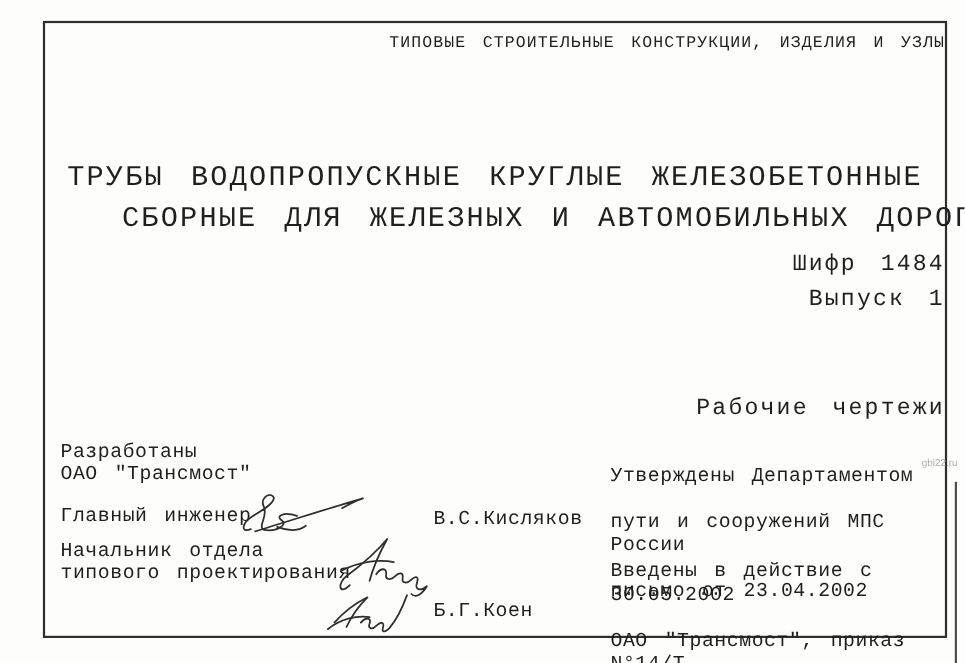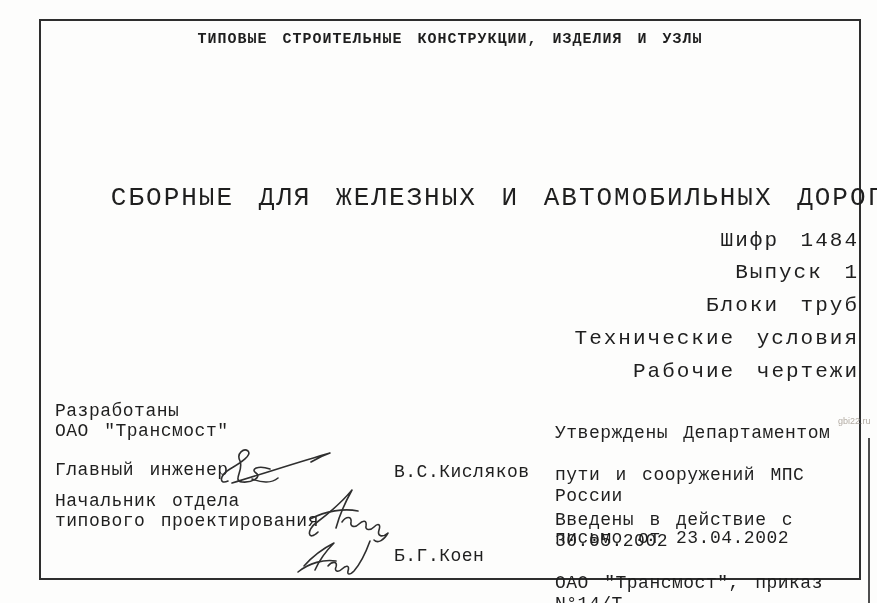--- a/index.html
+++ b/index.html
@@ -6,22 +6,22 @@
   .page {
     position:relative; width:877px; height:603px; overflow:hidden;
     background:#fdfdfc; color:#1f1f1f;
     font-family:"Liberation Mono", monospace;
   }
   .frame {
     position:absolute; left:39px; top:19px; width:818px; height:557px;
     border:2px solid #2e2e2e; background:transparent;
   }
   .series {
-    position:absolute; left:41px; top:31px; width:818px; text-align:center;
-    font-size:15px; letter-spacing:1px; word-spacing:5px; white-space:nowrap;font-weight:bold;
+    position:absolute; left:41px; top:31px; width:818px; text-align:right;
+    font-size:15px; letter-spacing:1px; word-spacing:5px; white-space:nowrap;
   }
   .title-line {
     position:absolute; left:41px; width:818px; text-align:center;
     font-size:26px; letter-spacing:2px; word-spacing:7px; white-space:nowrap;
   }
   .t1 { top:146px; }
   .t2 { top:183px;padding-left:48px; }
   .sub-line {
     position:absolute; left:41px; width:818px; text-align:right;
     font-size:21px; letter-spacing:2px; word-spacing:7px; white-space:nowrap;
@@ -45,26 +45,25 @@
 </style>
 </head>
 <body>
 
 <div class="page">
 
   <div class="frame"></div>
 
   <div class="series">ТИПОВЫЕ СТРОИТЕЛЬНЫЕ КОНСТРУКЦИИ, ИЗДЕЛИЯ И УЗЛЫ</div>
 
+  <div class="title-line t1">ТРУБЫ ВОДОПРОПУСКНЫЕ КРУГЛЫЕ ЖЕЛЕЗОБЕТОННЫЕ</div>
   <div class="title-line t2">СБОРНЫЕ ДЛЯ ЖЕЛЕЗНЫХ И АВТОМОБИЛЬНЫХ ДОРОГ</div>
 
   <div class="sub-line s1">Шифр 1484</div>
   <div class="sub-line s2">Выпуск 1</div>
-  <div class="sub-line s3">Блоки труб</div>
-  <div class="sub-line s4">Технические условия</div>
   <div class="sub-line s5">Рабочие чертежи</div>
 
   <div class="small" style="left:55px; top:401px;">Разработаны</div>
   <div class="small" style="left:55px; top:421px;">ОАО "Трансмост"</div>
 
   <div class="small" style="left:55px; top:460px;">Главный инженер</div>
   <div class="small" style="left:394px; top:462px;">В.С.Кисляков</div>
 
   <div class="small" style="left:55px; top:511px;">типового проектирования</div>
   <div class="small" style="left:55px; top:491px;">Начальник отдела</div>

